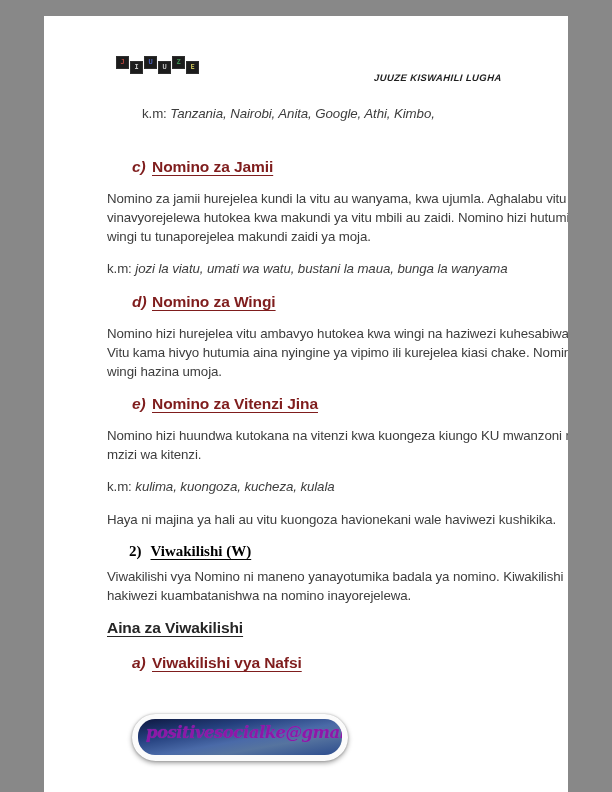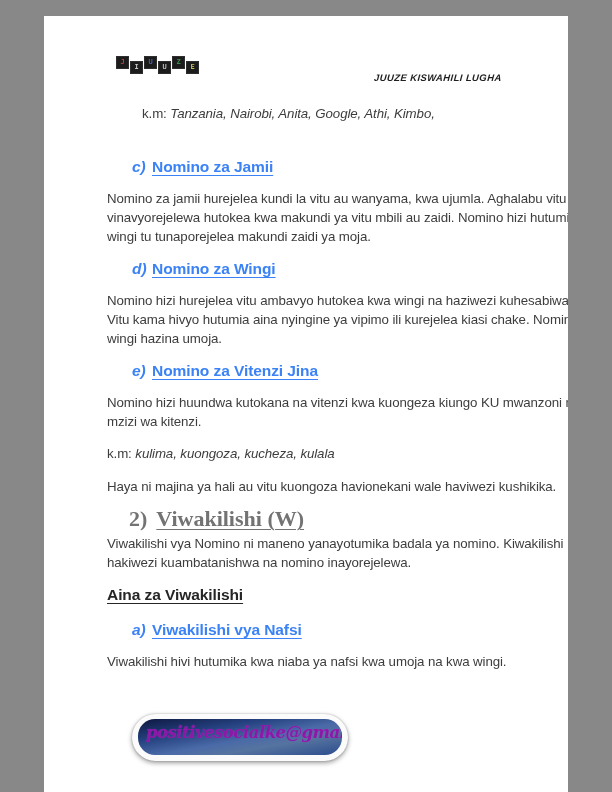--- a/index.html
+++ b/index.html
@@ -61,40 +61,40 @@
   }
   .para { margin: 0 0 13px 0; }
   .km-line { margin: 0 0 14px 0; }
   .km-line .examples { font-style: italic; }
   .intro-km { margin-bottom: 34px; padding-left: 35px; }
 
   .sec-head {
     margin: 6px 0 13px 0;
     padding-left: 25px;
     font-weight: 700;
-    color: #3b82f6;
+    color: #7f1d1d;
   }
   .sec-head .marker {
     display: inline-block;
     width: 20px;
     font-style: italic;
   }
   .sec-head .sec-title {
     text-decoration: underline;
     text-decoration-thickness: 1.3px;
     text-underline-offset: 2.5px;
   }
 
   .chapter-head {
     margin: 8px 0 6px 0;
     padding-left: 22px;
     font-family: "Liberation Serif", serif;
-    font-size: 22px;
+    font-size: 15px;
     font-weight: 700;
-    color: #737373;
+    color: #000000;
     letter-spacing: 0;
   }
   .chapter-head .marker { margin-right: 9px; }
   .chapter-head .chapter-title {
     text-decoration: underline;
     text-decoration-thickness: 1.4px;
     text-underline-offset: 3px;
   }
   .subheading {
     margin: 2px 0 16px 0;
@@ -157,36 +157,36 @@
   <div class="logo"><span class="logo-sq up" style="color: rgb(181, 68, 60);">J</span><span class="logo-sq dn" style="color: rgb(200, 200, 200);">I</span><span class="logo-sq up" style="color: rgb(74, 95, 181);">U</span><span class="logo-sq dn" style="color: rgb(189, 189, 189);">U</span><span class="logo-sq up" style="color: rgb(63, 143, 82);">Z</span><span class="logo-sq dn" style="color: rgb(201, 194, 90);">E</span></div>
 
   <div class="brand-title">JUUZE KISWAHILI LUGHA</div>
 
   <div class="content">
 
     <p class="km-line intro-km"><span>k.m:</span> <span class="examples">Tanzania, Nairobi, Anita, Google, Athi, Kimbo,</span></p>
 
     <h3 class="sec-head"><span class="marker">c)</span><span class="sec-title">Nomino za Jamii</span></h3>
     <p class="para">Nomino za jamii hurejelea kundi la vitu au wanyama, kwa ujumla. Aghalabu vitu vinavyorejelewa hutokea kwa makundi ya vitu mbili au zaidi. Nomino hizi hutumia wingi tu tunaporejelea makundi zaidi ya moja.</p>
+    <p class="km-line"><span>k.m:</span> <span class="examples">jozi la viatu, umati wa watu, bustani la maua, bunga la wanyama</span></p>
 
     <h3 class="sec-head"><span class="marker">d)</span><span class="sec-title">Nomino za Wingi</span></h3>
     <p class="para">Nomino hizi hurejelea vitu ambavyo hutokea kwa wingi na haziwezi kuhesabiwa. Vitu kama hivyo hutumia aina nyingine ya vipimo ili kurejelea kiasi chake. Nomino za wingi hazina umoja.</p>
 
     <h3 class="sec-head"><span class="marker">e)</span><span class="sec-title">Nomino za Vitenzi Jina</span></h3>
     <p class="para">Nomino hizi huundwa kutokana na vitenzi kwa kuongeza kiungo KU mwanzoni mwa mzizi wa kitenzi.</p>
     <p class="km-line"><span>k.m:</span> <span class="examples">kulima, kuongoza, kucheza, kulala</span></p>
 
     <p class="para">Haya ni majina ya hali au vitu kuongoza havionekani wale haviwezi kushikika.</p>
 
     <h2 class="chapter-head"><span class="marker">2)</span><span class="chapter-title">Viwakilishi (W)</span></h2>
     <p class="para">Viwakilishi vya Nomino ni maneno yanayotumika badala ya nomino. Kiwakilishi hakiwezi kuambatanishwa na nomino inayorejelewa.</p>
     <h3 class="subheading">Aina za Viwakilishi</h3>
 
     <h3 class="sec-head"><span class="marker">a)</span><span class="sec-title">Viwakilishi vya Nafsi</span></h3>
-    <p class="para">Viwakilishi hivi hutumika kwa niaba ya nafsi kwa umoja na kwa wingi.</p>
 
   </div>
 
   <div class="email-banner">
     <div class="email-inner">
       <span class="email-text">positivesocialke@gmail.com</span>
     </div>
   </div>
 
   <div class="page-number">5</div>

